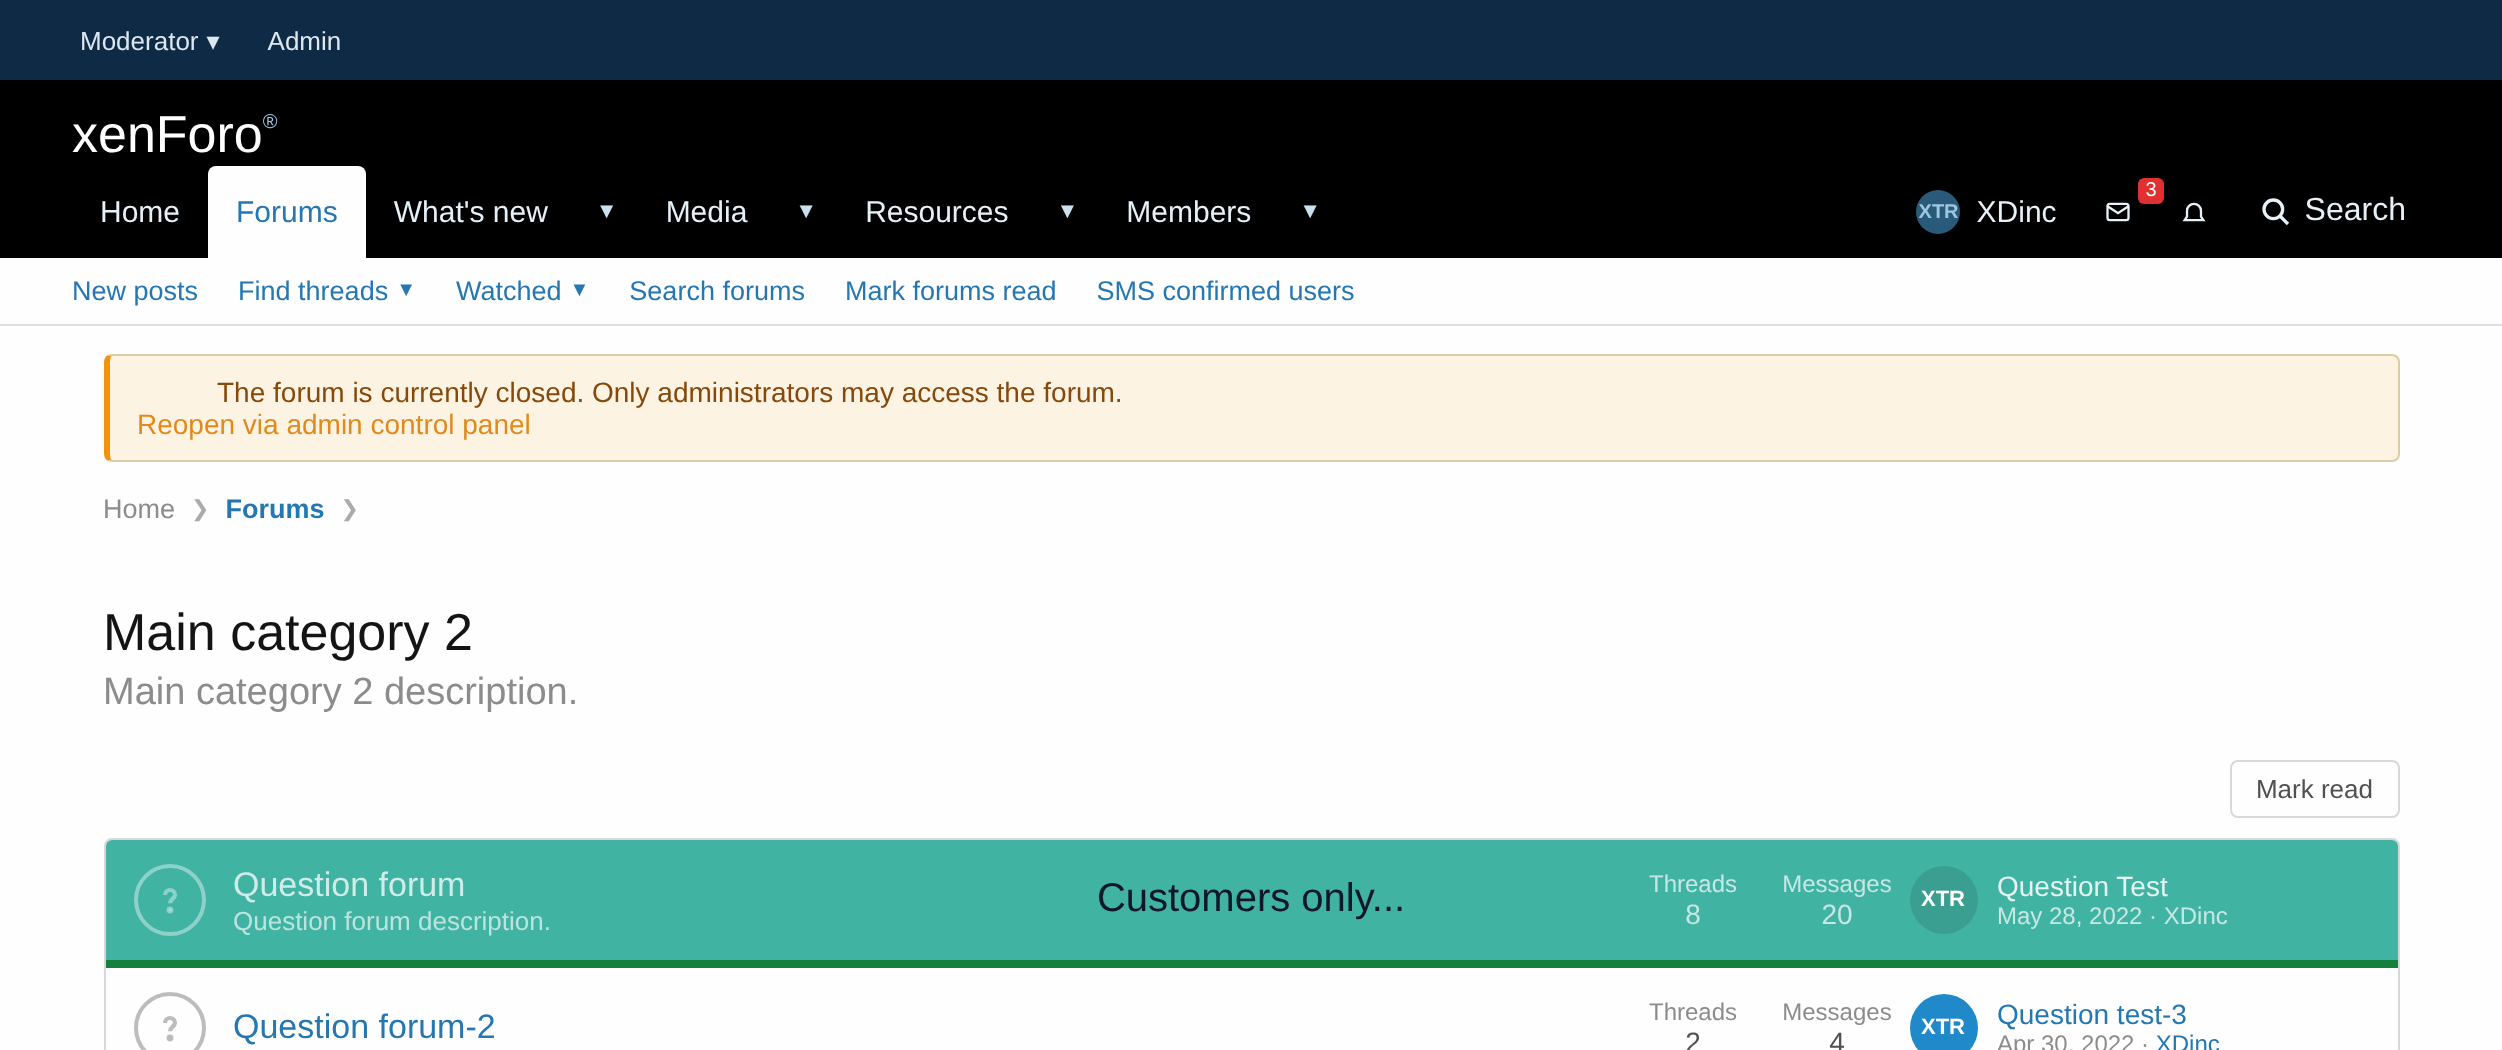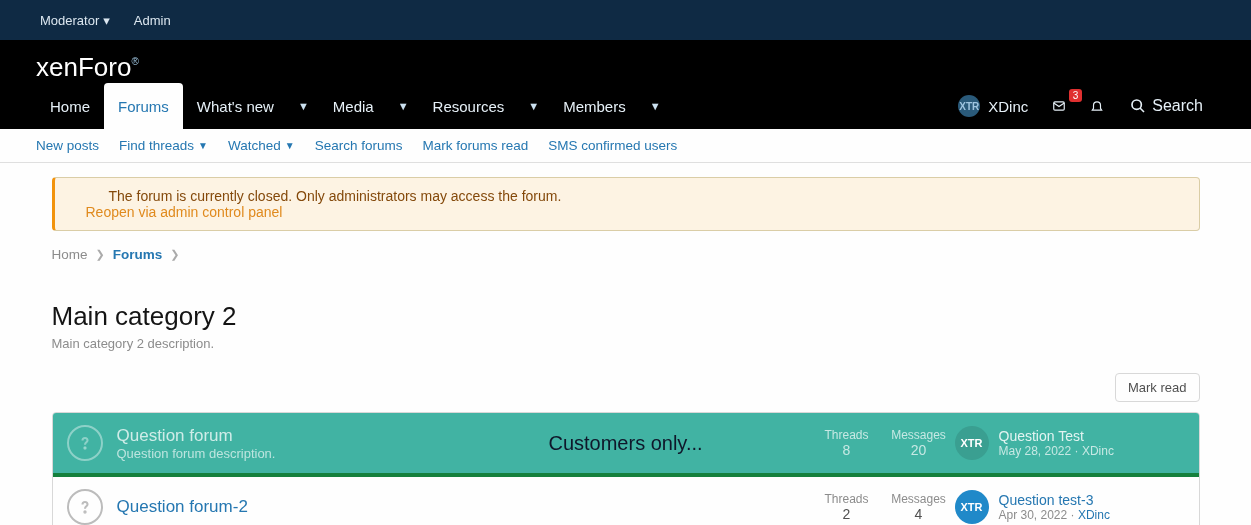--- a/index.html
+++ b/index.html
@@ -26,29 +26,29 @@
 .icon-btn { width:34px; height:34px; display:flex; align-items:center; justify-content:center; color:#e6f0f7; cursor:pointer; position:relative; }
 .search-btn { display:flex; align-items:center; gap:6px; color:#e6f0f7; font-size:16px; padding:6px 12px; cursor:pointer; }
 
 .subnav { background:#fefefe; border-bottom:1px solid #dfdfdf; display:flex; align-items:center; padding:0 36px; height:34px; font-size:13.5px; }
 .subnav a { color:#2577b1; margin-right:20px; cursor:pointer; display:flex; align-items:center; gap:4px; }
 
 .container { max-width:1220px; margin:0 auto; padding:14px 36px 0; }
 
 .alert { background:#fdf3e3; border:1px solid #dacda6; border-left:3px solid #f2930d; border-radius:4px; padding:10px 14px; margin-bottom:16px; font-size:14px; }
 .alert .line1 { color:#84490b;margin-left:40px; }
-.alert .line2 { color:#e08a1e; cursor:pointer;margin-left:17px; }
+.alert .line2 { color:#e08a1e; cursor:pointer; }
 
 .breadcrumb { display:flex; align-items:center; gap:8px; font-size:13.5px; margin-bottom:6px; }
 .breadcrumb a { color:#8c8c8c; cursor:pointer; }
 .breadcrumb a.current { color:#2577b1; font-weight:600; }
 .breadcrumb .sep { color:#aaa; font-size:11px; }
 
 h1 { font-size:26px; font-weight:400; color:#141414; margin-bottom:4px;margin-top:39px; }
-.desc { color:#8c8c8c; font-size:13px; margin-bottom:22px; }
+.desc { color:#8c8c8c; font-size:19px; margin-bottom:22px; }
 
 .markread-row { display:flex; justify-content:flex-end; margin-bottom:10px; }
 .markread { background:#fefefe; border:1px solid #d8d8d8; color:#505050; padding:6px 12px; border-radius:4px; cursor:pointer; font-size:13px; }
 
 .forum-list { border:1px solid #d8d8d8; border-radius:4px; overflow:hidden; margin-bottom:20px; }
 .forum-row { display:flex; align-items:center; padding:12px 14px; min-height:60px; }
 .forum-row + .forum-row { border-top:4px solid #15803d; }
 .forum-row.teal { background:#41b3a3; color:#fff; position:relative; }
 .forum-icon { width:36px; height:36px; border-radius:50%; border:2px solid #bcbcbc; display:flex; align-items:center; justify-content:center; color:#bcbcbc; margin-right:14px; flex-shrink:0; }
 .forum-row.teal .forum-icon { border-color:rgba(255,255,255,0.4); color:rgba(255,255,255,0.4); }

